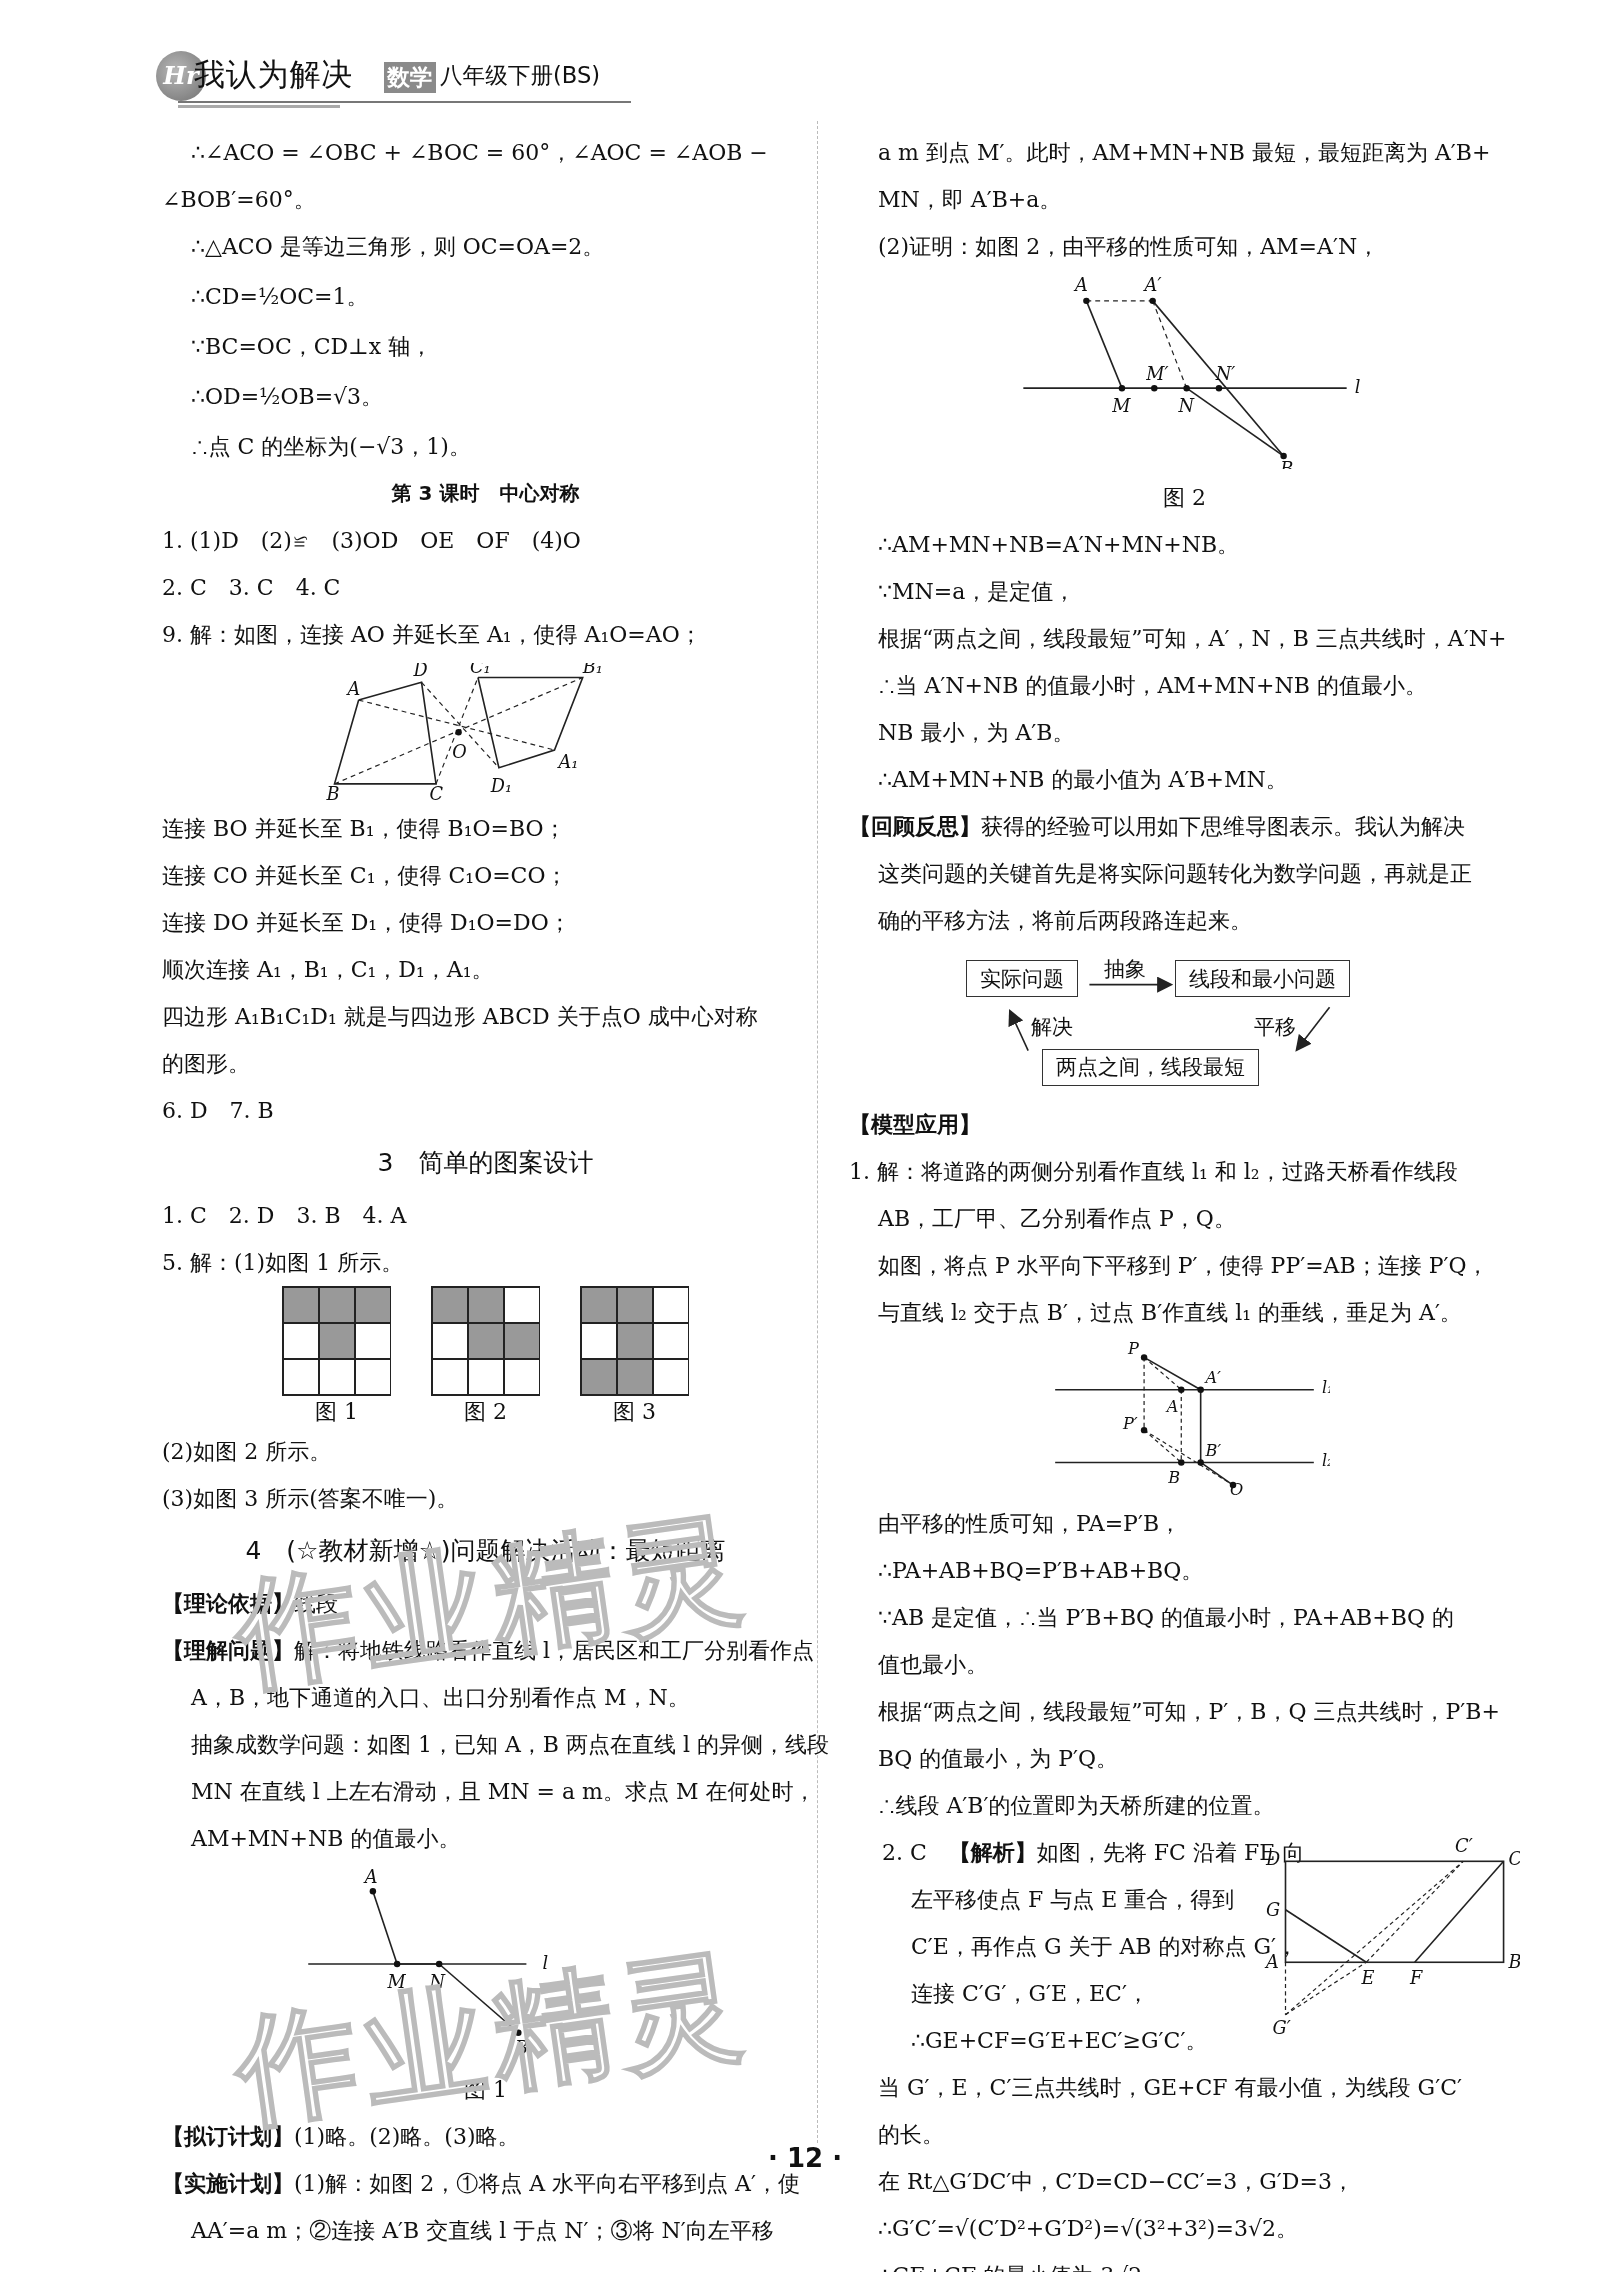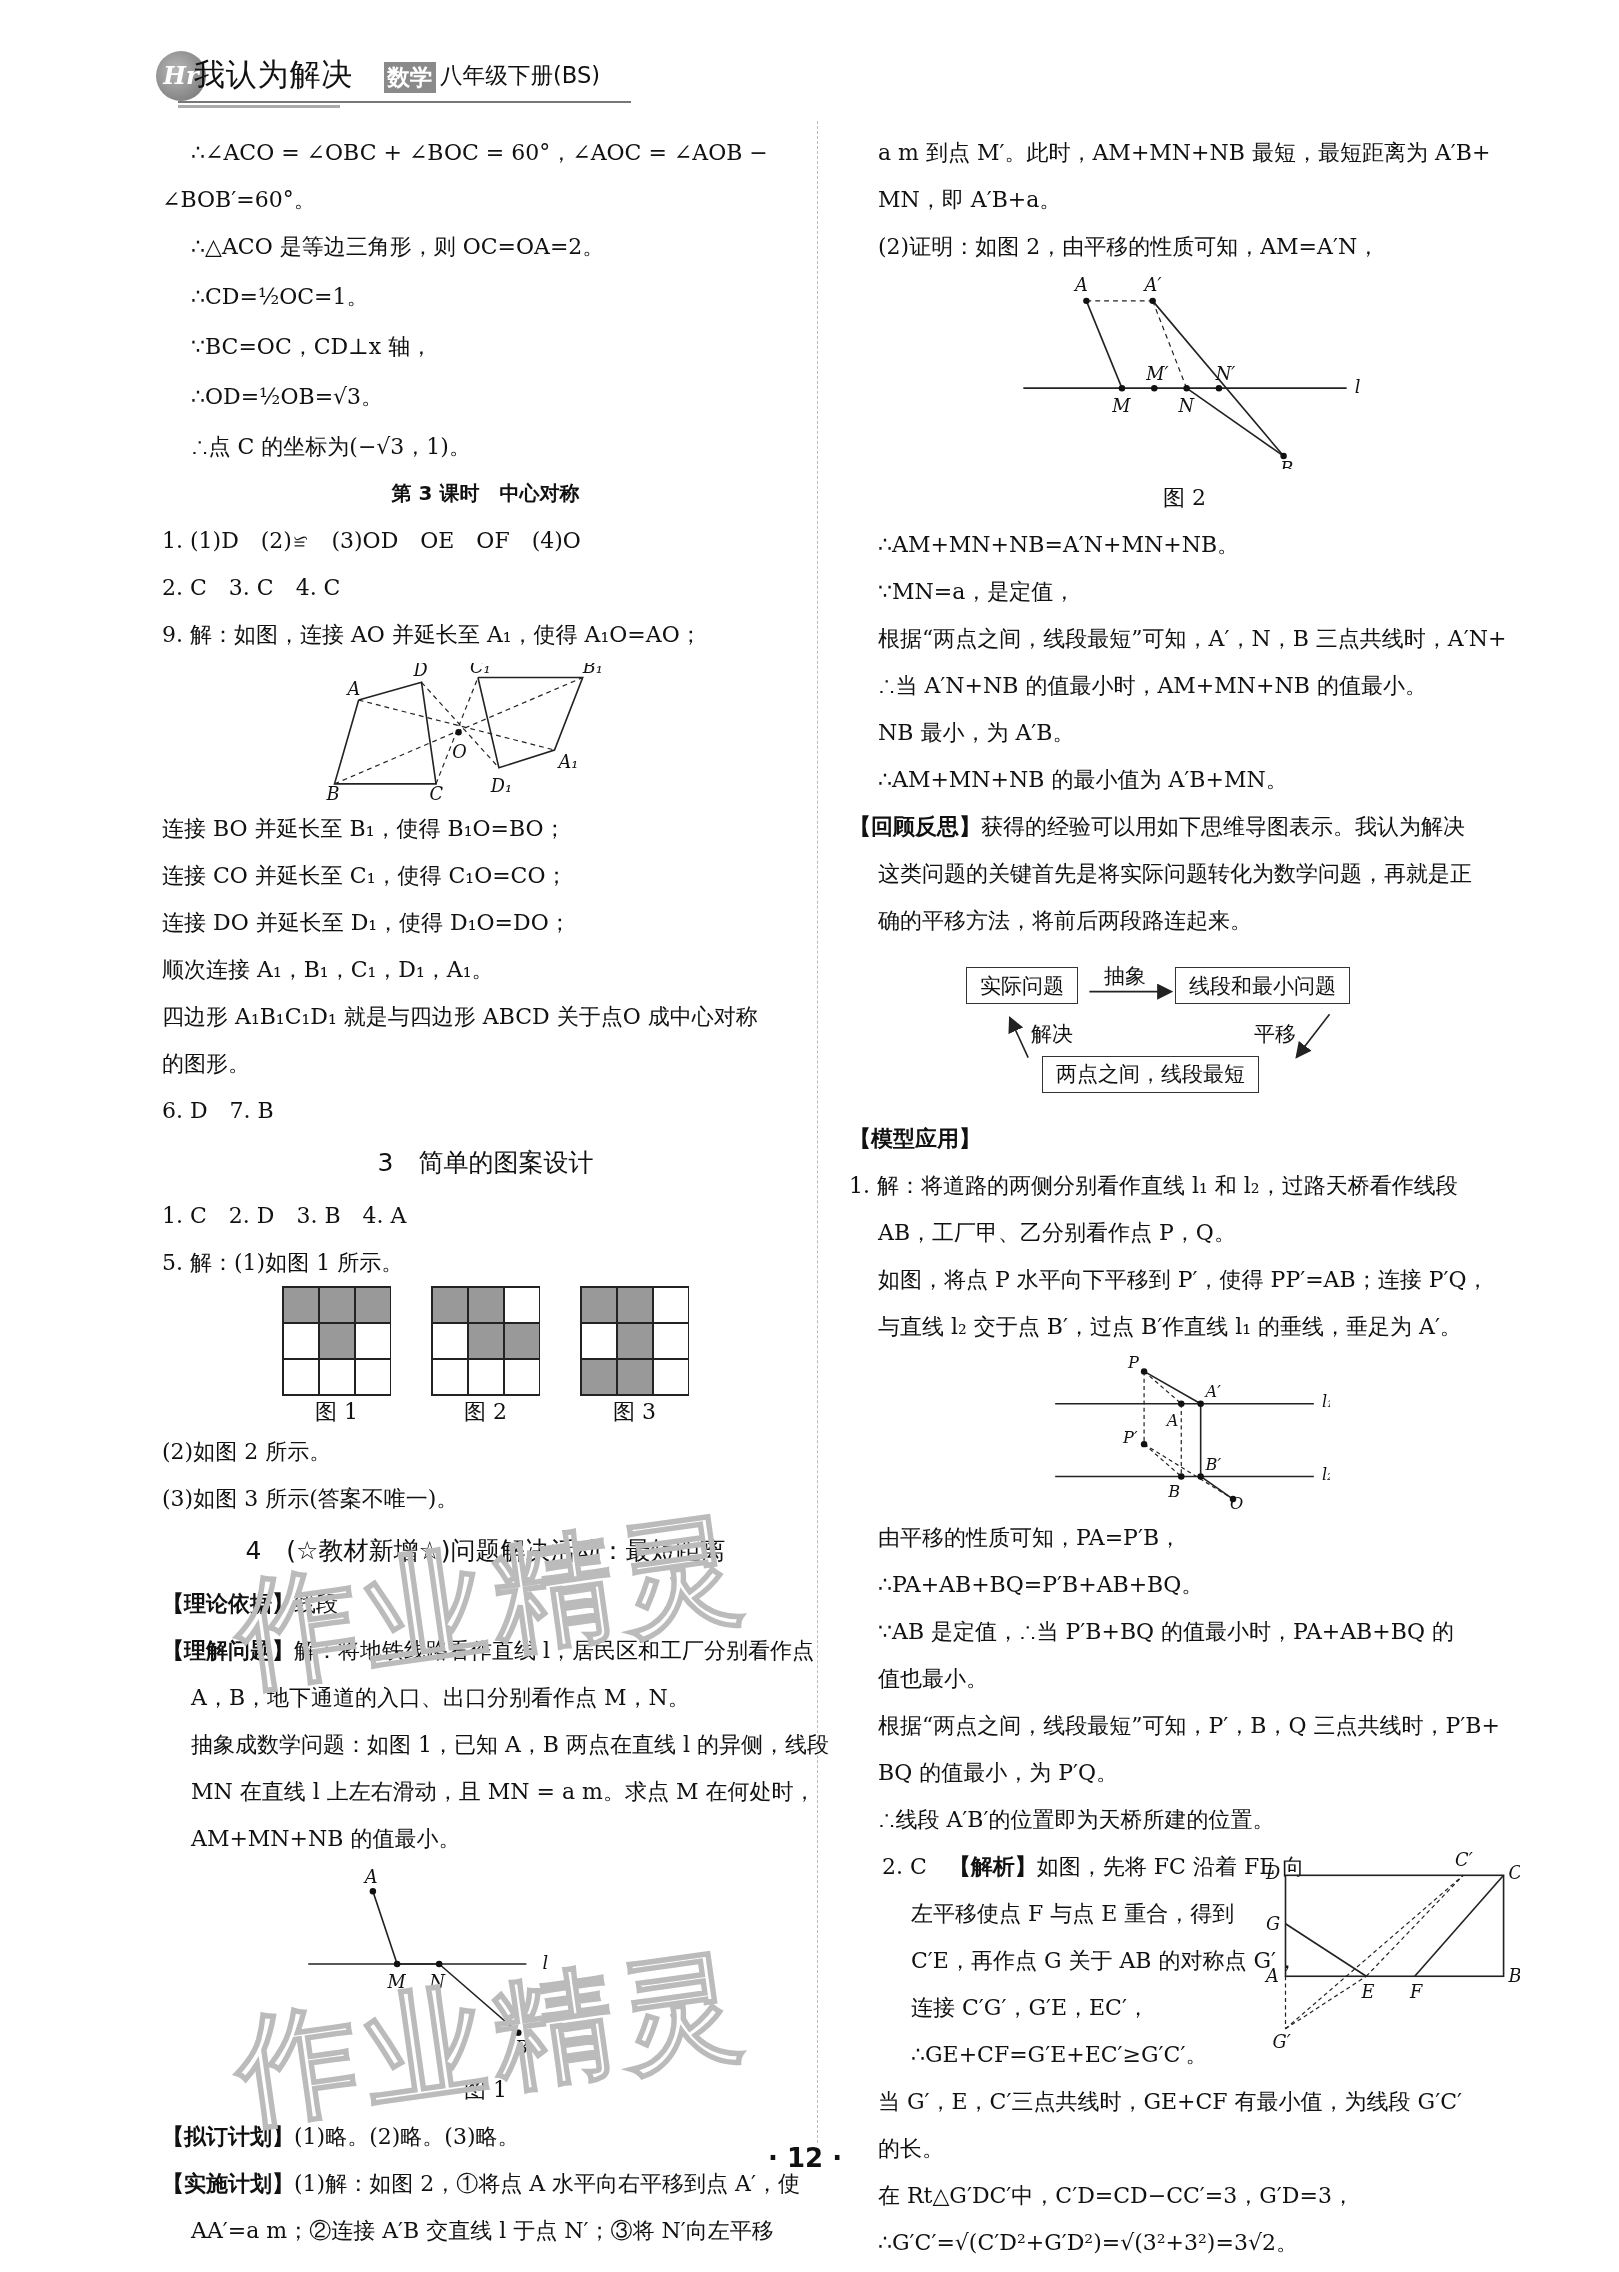--- a/index.html
+++ b/index.html
@@ -35,21 +35,21 @@
     .tag { font-weight: bold; font-family: "DejaVu Sans", sans-serif; }
     .fig { display: block; margin: 4.9px auto; }
     .fig-caption { text-align: center; }
     .page-number { position: absolute; left: 768px; top: 2143px; font-family: "DejaVu Sans", sans-serif; font-weight: bold; font-size: 26px; }
     .watermark { position: absolute; color: rgba(0,0,0,0); -webkit-text-stroke: 1.6px #bbb; font-family: "DejaVu Sans", sans-serif; font-size: 121px; font-weight: bold; transform: rotate(-8deg); letter-spacing: 8px; }
     .grid-figs { display: flex; justify-content: center; gap: 40px; }
     .grid-fig { text-align: center; }
     .grid { display: grid; grid-template-columns: repeat(3, 36px); grid-template-rows: repeat(3, 36px); border: 1.6px solid #222; width: 107px; }
     .cell { border: 0.8px solid #222; box-sizing: border-box; }
     .cell.on { background: #999; }
-    .mindmap { position: relative; width: 453px; height: 137px; margin: 17px auto; }
+    .mindmap { position: relative; width: 453px; height: 137px; margin: 10px auto; }
     .mm-box { position: absolute; border: 1.6px solid #333; padding: 1.6px 13px; line-height: 32px; font-family: "DejaVu Sans", sans-serif; font-size: 21px; background: #fff; }
     .mm-label { position: absolute; font-family: "DejaVu Sans", sans-serif; font-size: 21px; line-height: 24px; }
     .flow-2 { position: relative; margin-left: 33px; }
     .q2-text { width: 404px; }
     .q2-fig { position: absolute; right: 0; top: 0; }
   </style>
 </head>
 <body>
 
 <div class="header">

